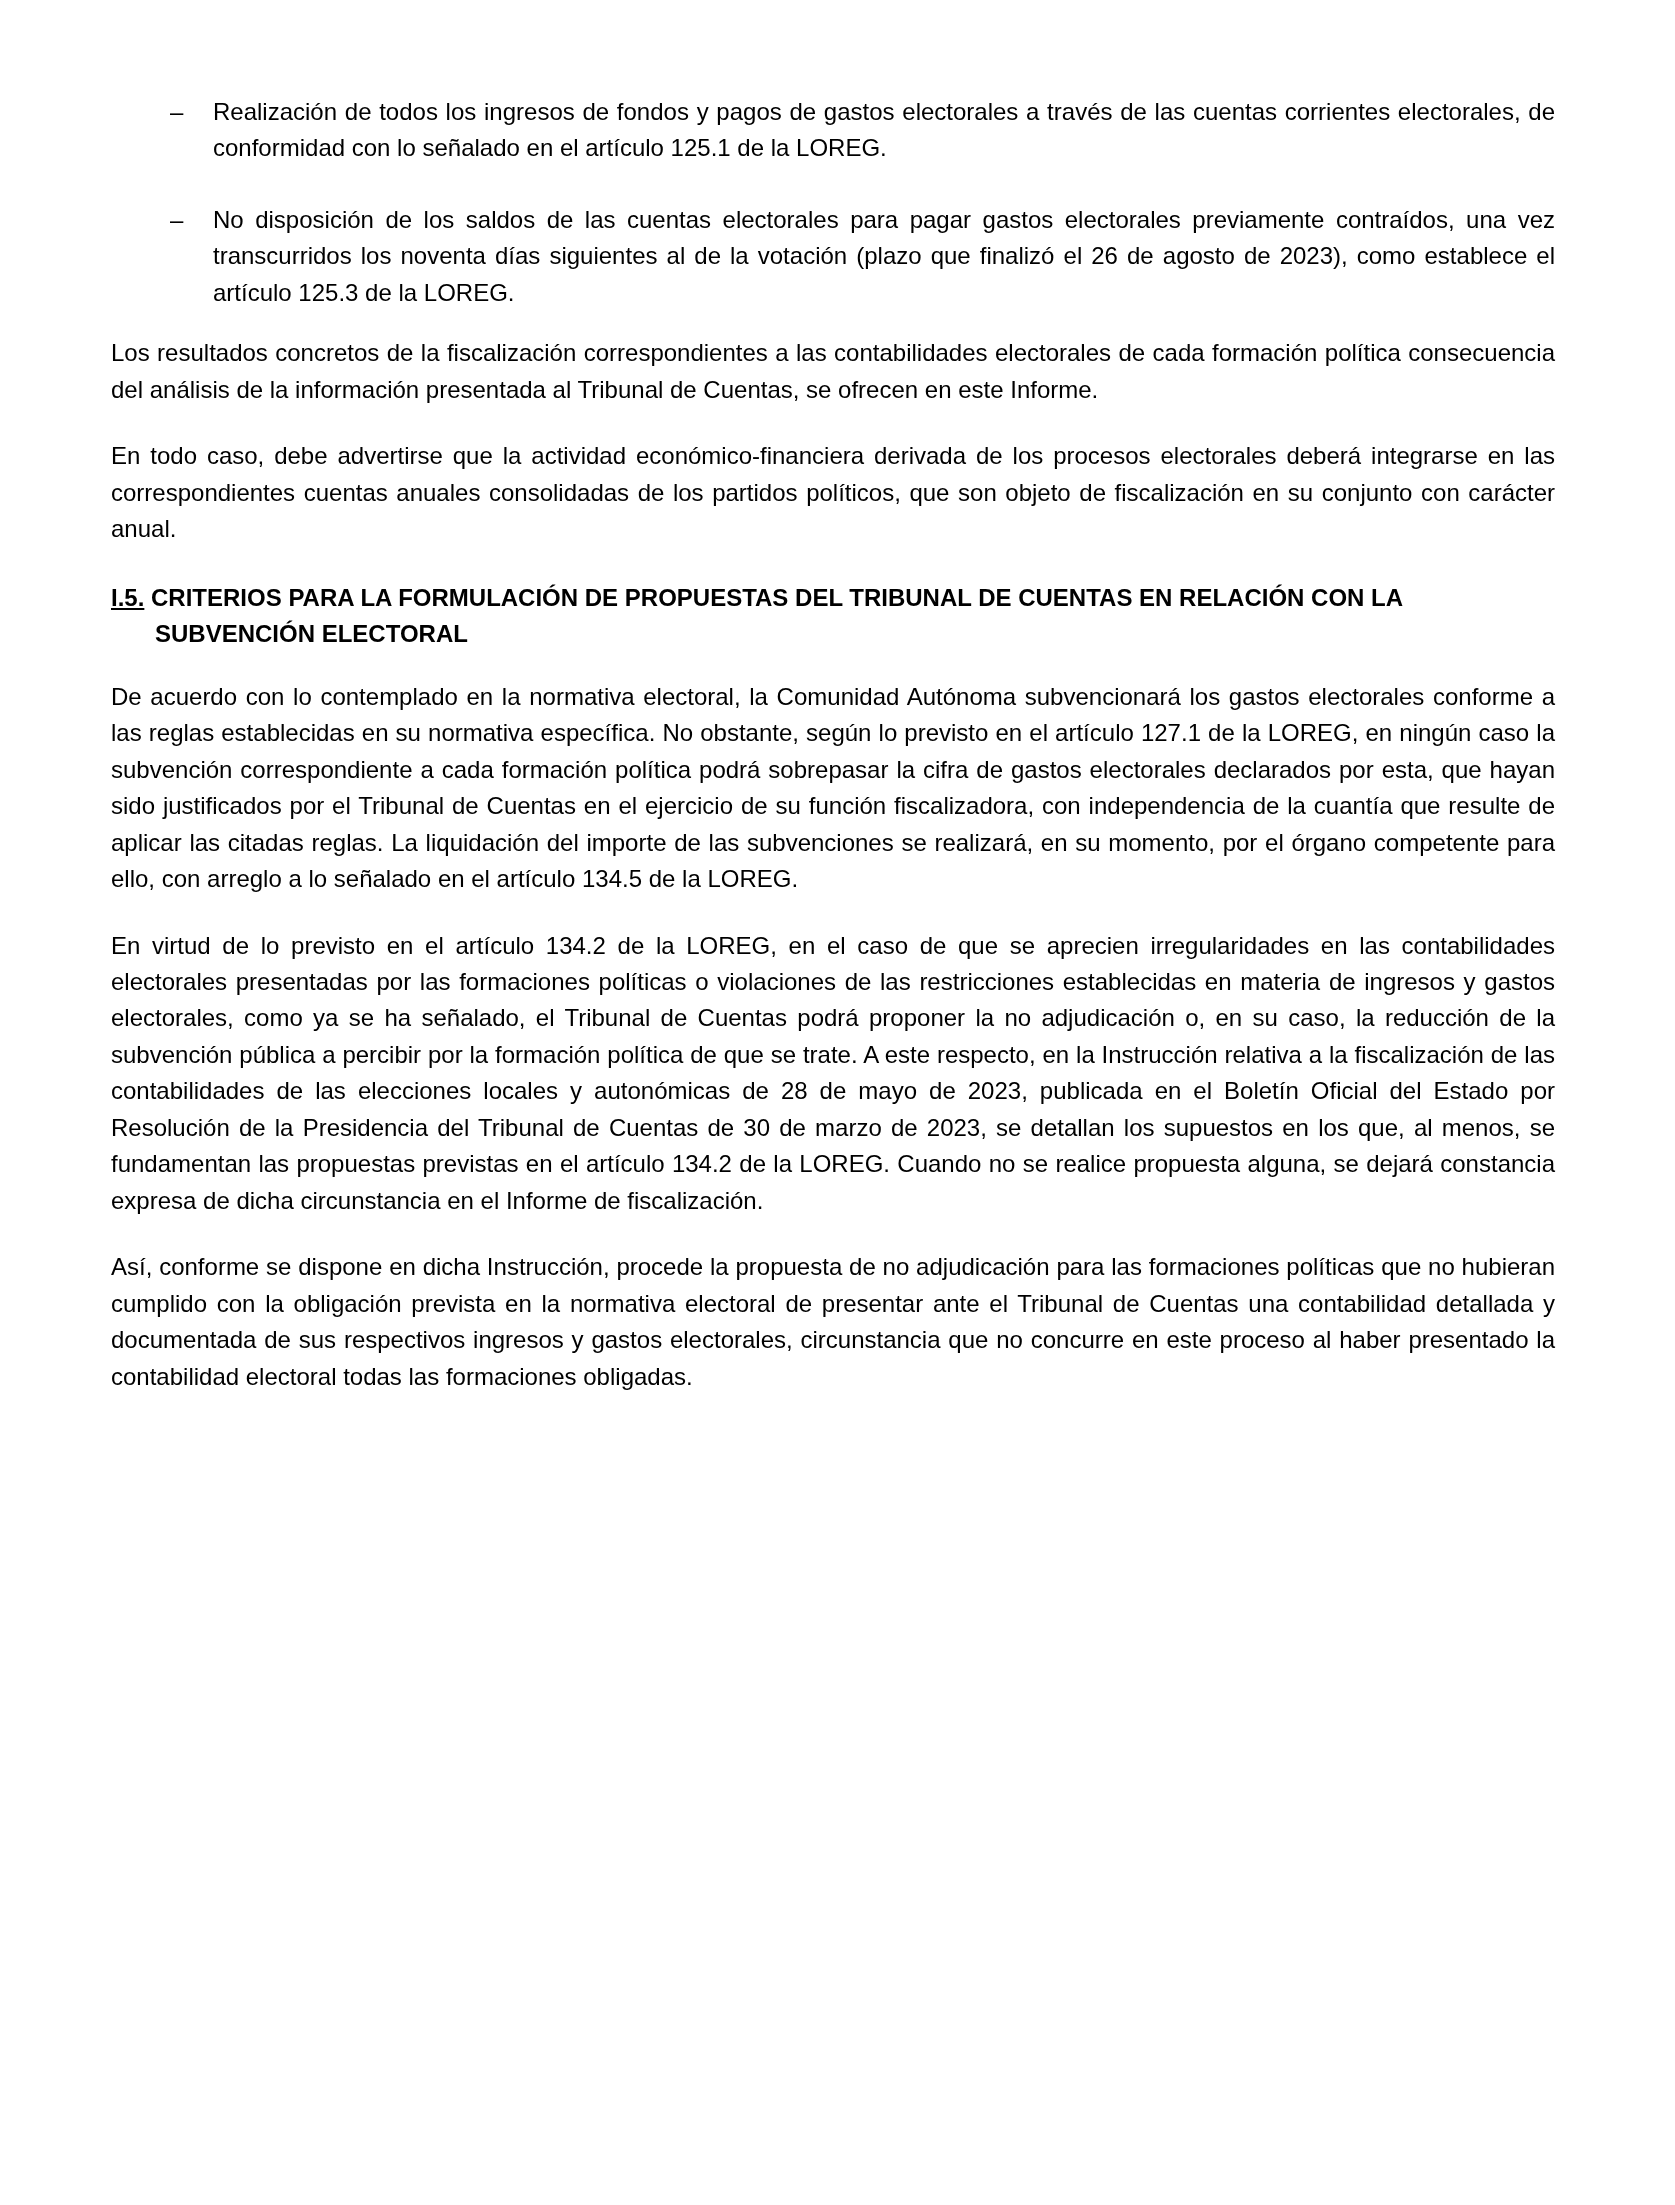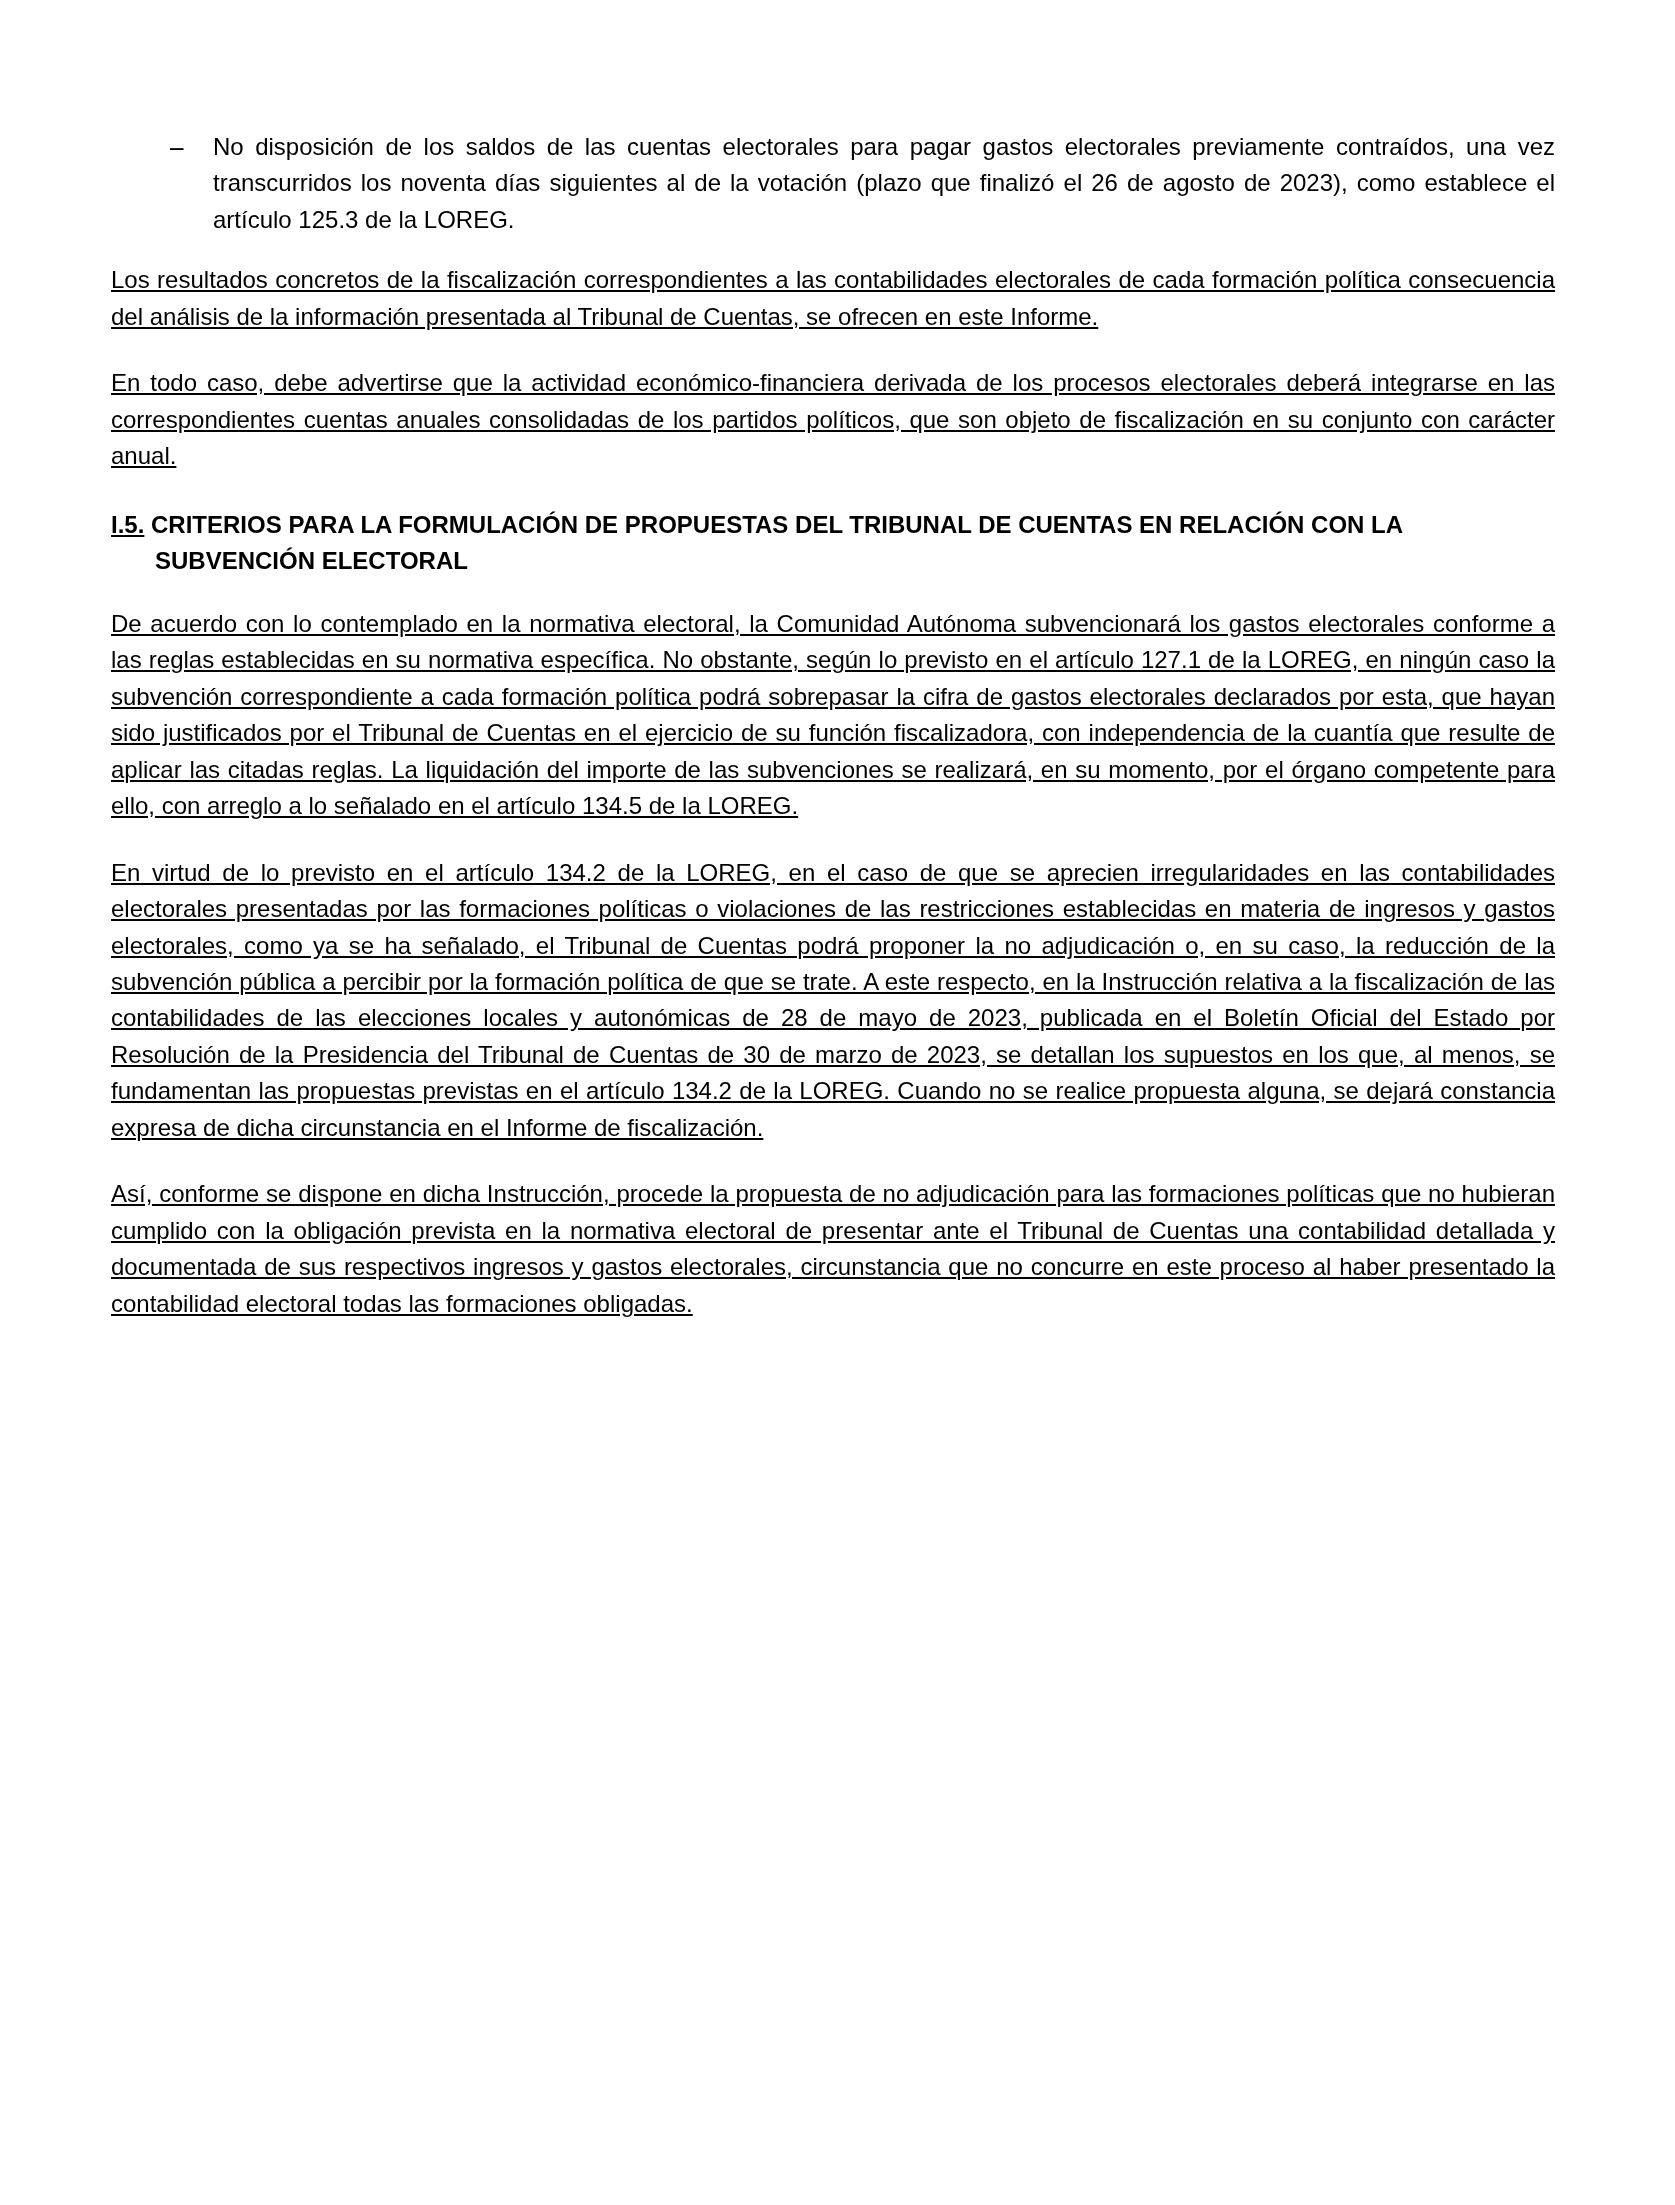--- a/index.html
+++ b/index.html
@@ -20,21 +20,20 @@
   .content {
     width: 1444px;
     margin: 0 auto;
   }
   p {
     margin: 12px 0 30px 0;
     font-size: 24px;
     line-height: 1.52;
     text-align: justify;
     text-justify: inter-word;
-    text-decoration: underline;
   }
   .bullet-list {
     margin: 0 0 24px 0;
     padding: 0;
     list-style: none;
   }
   .bullet-item {
     position: relative;
     margin: 0 0 35px 0;
     padding-left: 102px;
@@ -75,20 +74,21 @@
 </style>
 </head>
 <body>
 
 <div class="page">
   <div class="content">
 
     <ul class="bullet-list">
       <li class="bullet-item">
         <span class="dash">–</span>
+        <span>Realización de todos los ingresos de fondos y pagos de gastos electorales a través de las cuentas corrientes electorales, de conformidad con lo señalado en el artículo 125.1 de la LOREG.</span>
       </li>
       <li class="bullet-item">
         <span class="dash">–</span>
         <span>No disposición de los saldos de las cuentas electorales para pagar gastos electorales previamente contraídos, una vez transcurridos los noventa días siguientes al de la votación (plazo que finalizó el 26 de agosto de 2023), como establece el artículo 125.3 de la LOREG.</span>
       </li>
     </ul>
 
     <p>Los resultados concretos de la fiscalización correspondientes a las contabilidades electorales de cada formación política consecuencia del análisis de la información presentada al Tribunal de Cuentas, se ofrecen en este Informe.</p>
 
     <p class="para-tight">En todo caso, debe advertirse que la actividad económico-financiera derivada de los procesos electorales deberá integrarse en las correspondientes cuentas anuales consolidadas de los partidos políticos, que son objeto de fiscalización en su conjunto con carácter anual.</p>

